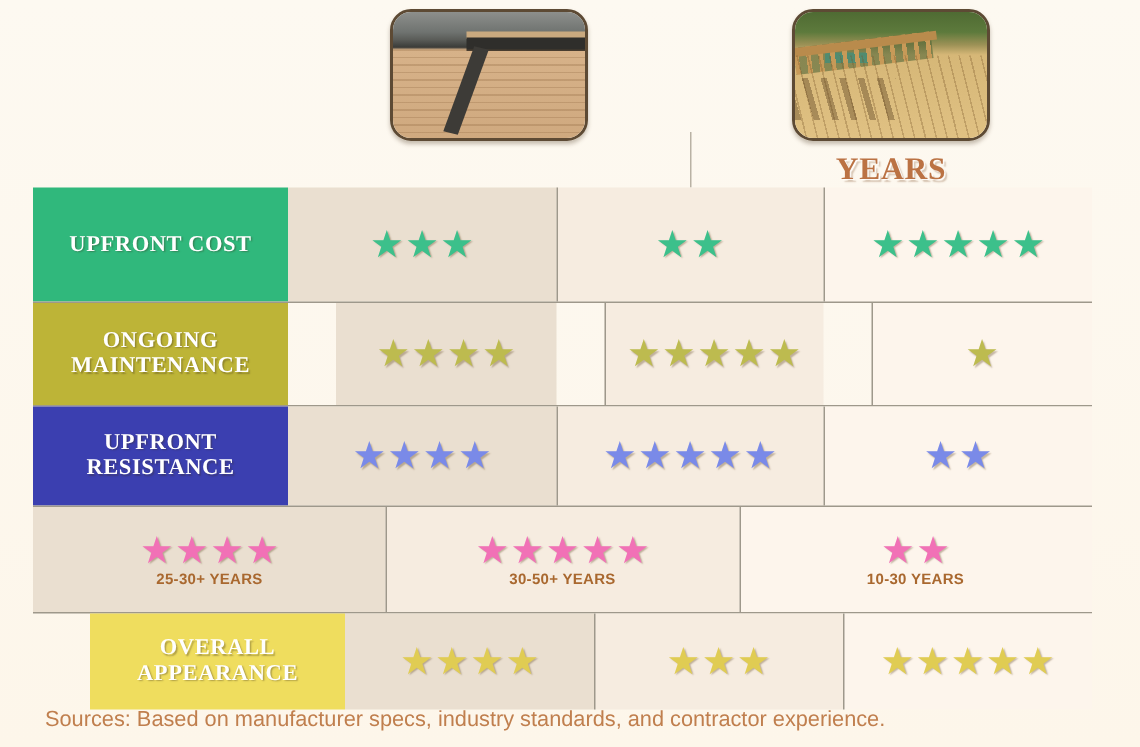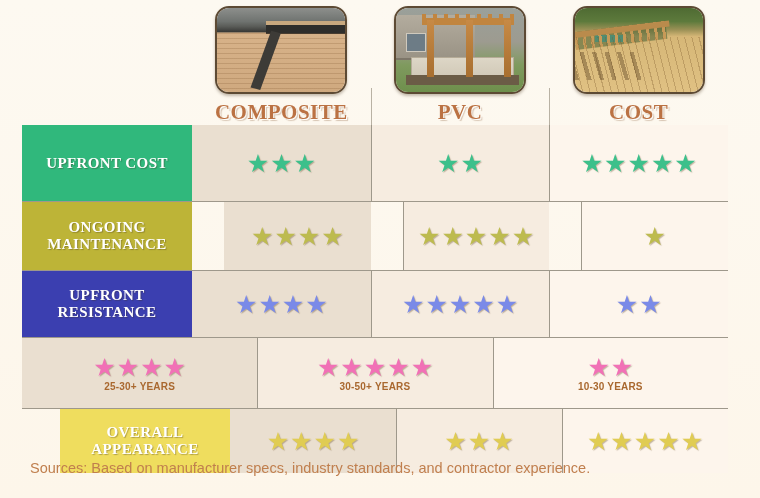--- a/index.html
+++ b/index.html
@@ -300,21 +300,21 @@
   .row-upfront-cost       { height: 76px; }
   .row-ongoing-maintenance{ height: 68px; gap: 32px; }
   .row-weather-resistance { height: 66px; }
   .row-expected-lifespan  { height: 70px; }
   .row-overall-appearance { height: 64px; }
 
   
   .footer {
     position: absolute;
     left: 30px;
-    top: 460px;
+    top: 472px;
     font-family: "Liberation Sans", sans-serif;
     font-size: 14.5px;
     color: #c07f4e;
   }
 </style>
 </head>
 <body>
 
 <div id="infographic">
 
@@ -323,51 +323,34 @@
 
     <div class="header-cell">
       <div class="thumb thumb-composite">
         <div class="scene">
           <div class="ledge"></div>
           <div class="top-rail"></div>
           <div class="deck-lines"></div>
           <div class="dark-band"></div>
         </div>
       </div>
-      <div class="col-title">COMPOSITE</div>
-    </div>
-
-    <div class="header-cell">
-      <div class="thumb thumb-pvc">
-        <div class="scene">
-          <div class="house"></div>
-          <div class="window"></div>
-          <div class="patio"></div>
-          <div class="skirt"></div>
-          <div class="rafters"></div>
-          <div class="beam"></div>
-          <div class="post p1"></div>
-          <div class="post p2"></div>
-          <div class="post p3"></div>
-        </div>
-      </div>
-      <div class="col-title">PVC</div>
-    </div>
+    </div>
+
 
     <div class="header-cell">
       <div class="thumb thumb-wood">
         <div class="scene">
           <div class="pool"></div>
           <div class="balusters"></div>
           <div class="rail-top"></div>
           <div class="planks"></div>
           <div class="shadows"></div>
         </div>
       </div>
-      <div class="col-title">COST</div>
+      <div class="col-title">YEARS</div>
     </div>
   </div>
 
   <div class="table">
 
     <div class="row row-upfront-cost">
       <div class="label-cell" style="background: rgb(48, 184, 124);">
         <span>UPFRONT COST</span>
       </div>
       <div class="data-cell col-1">

